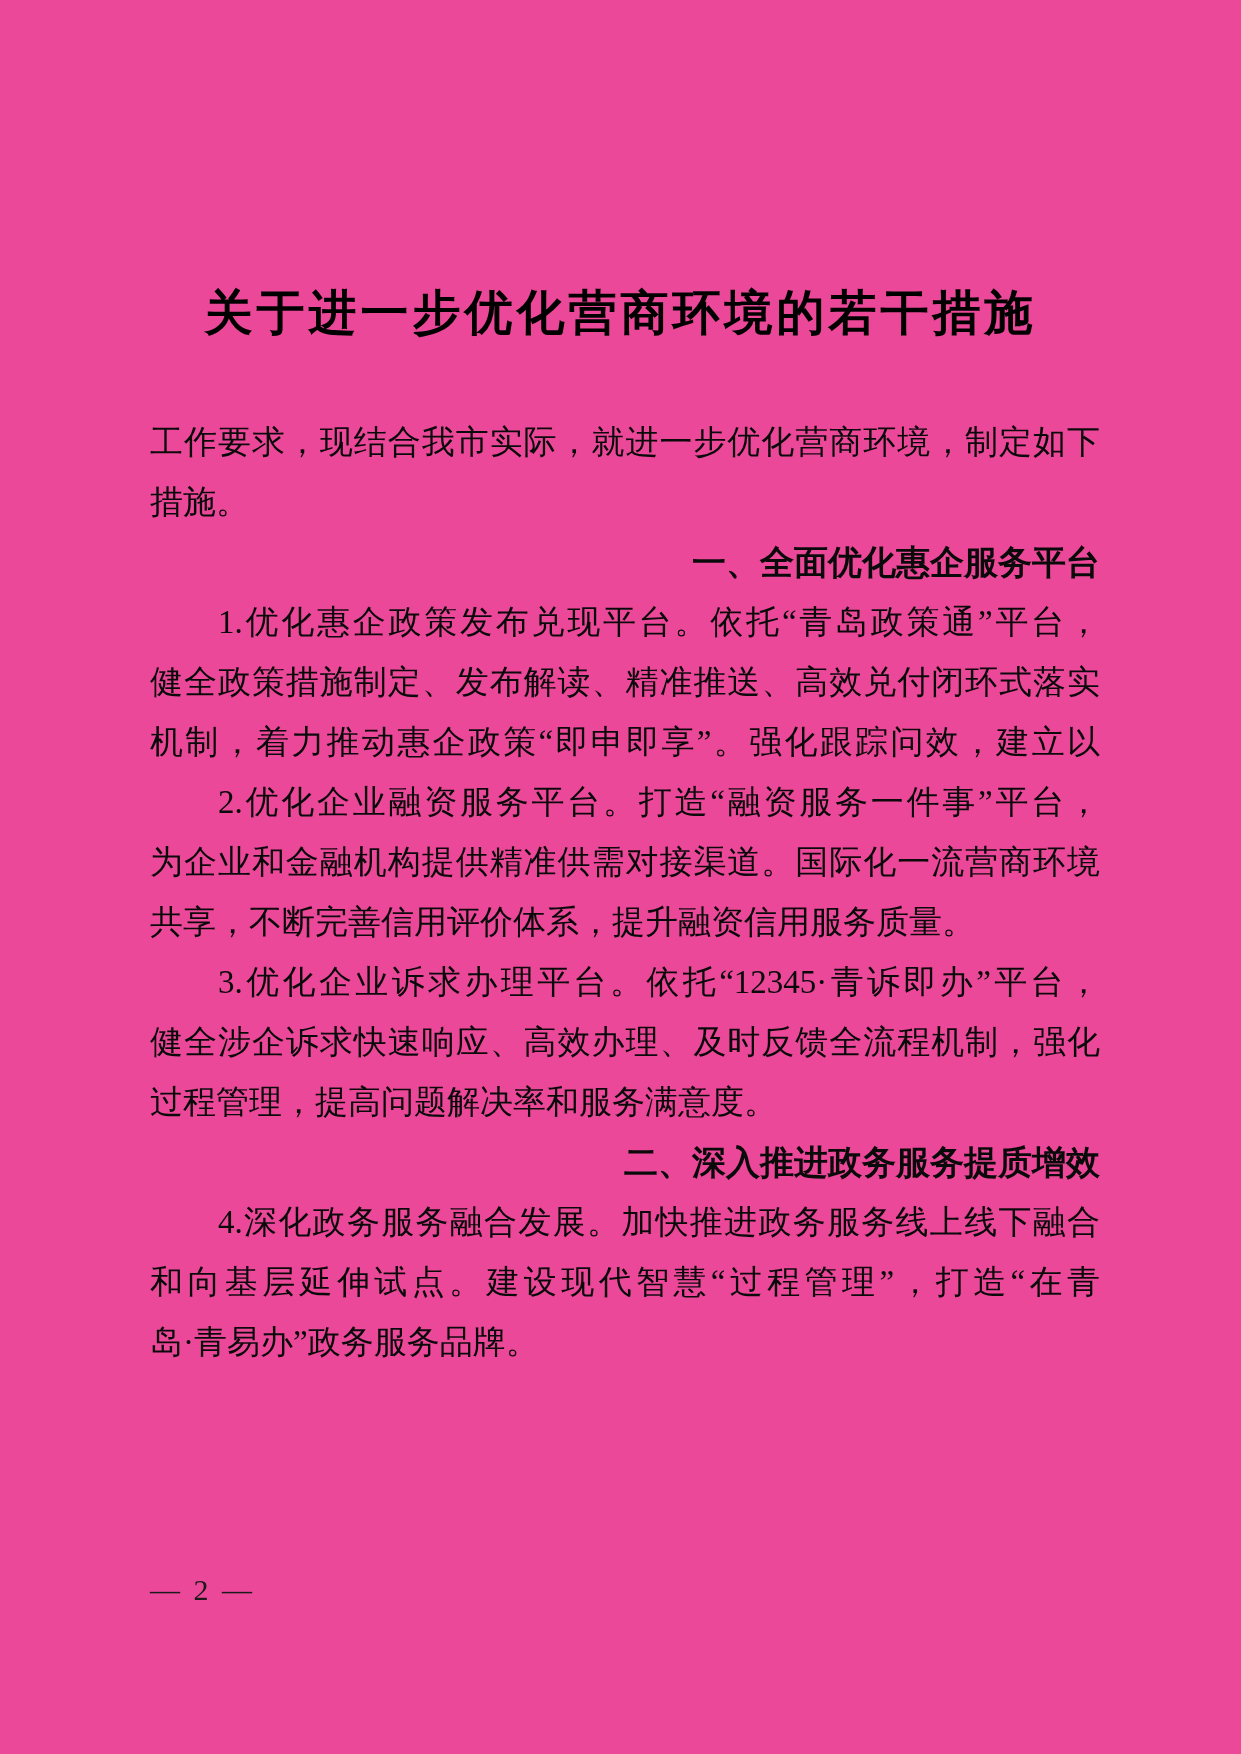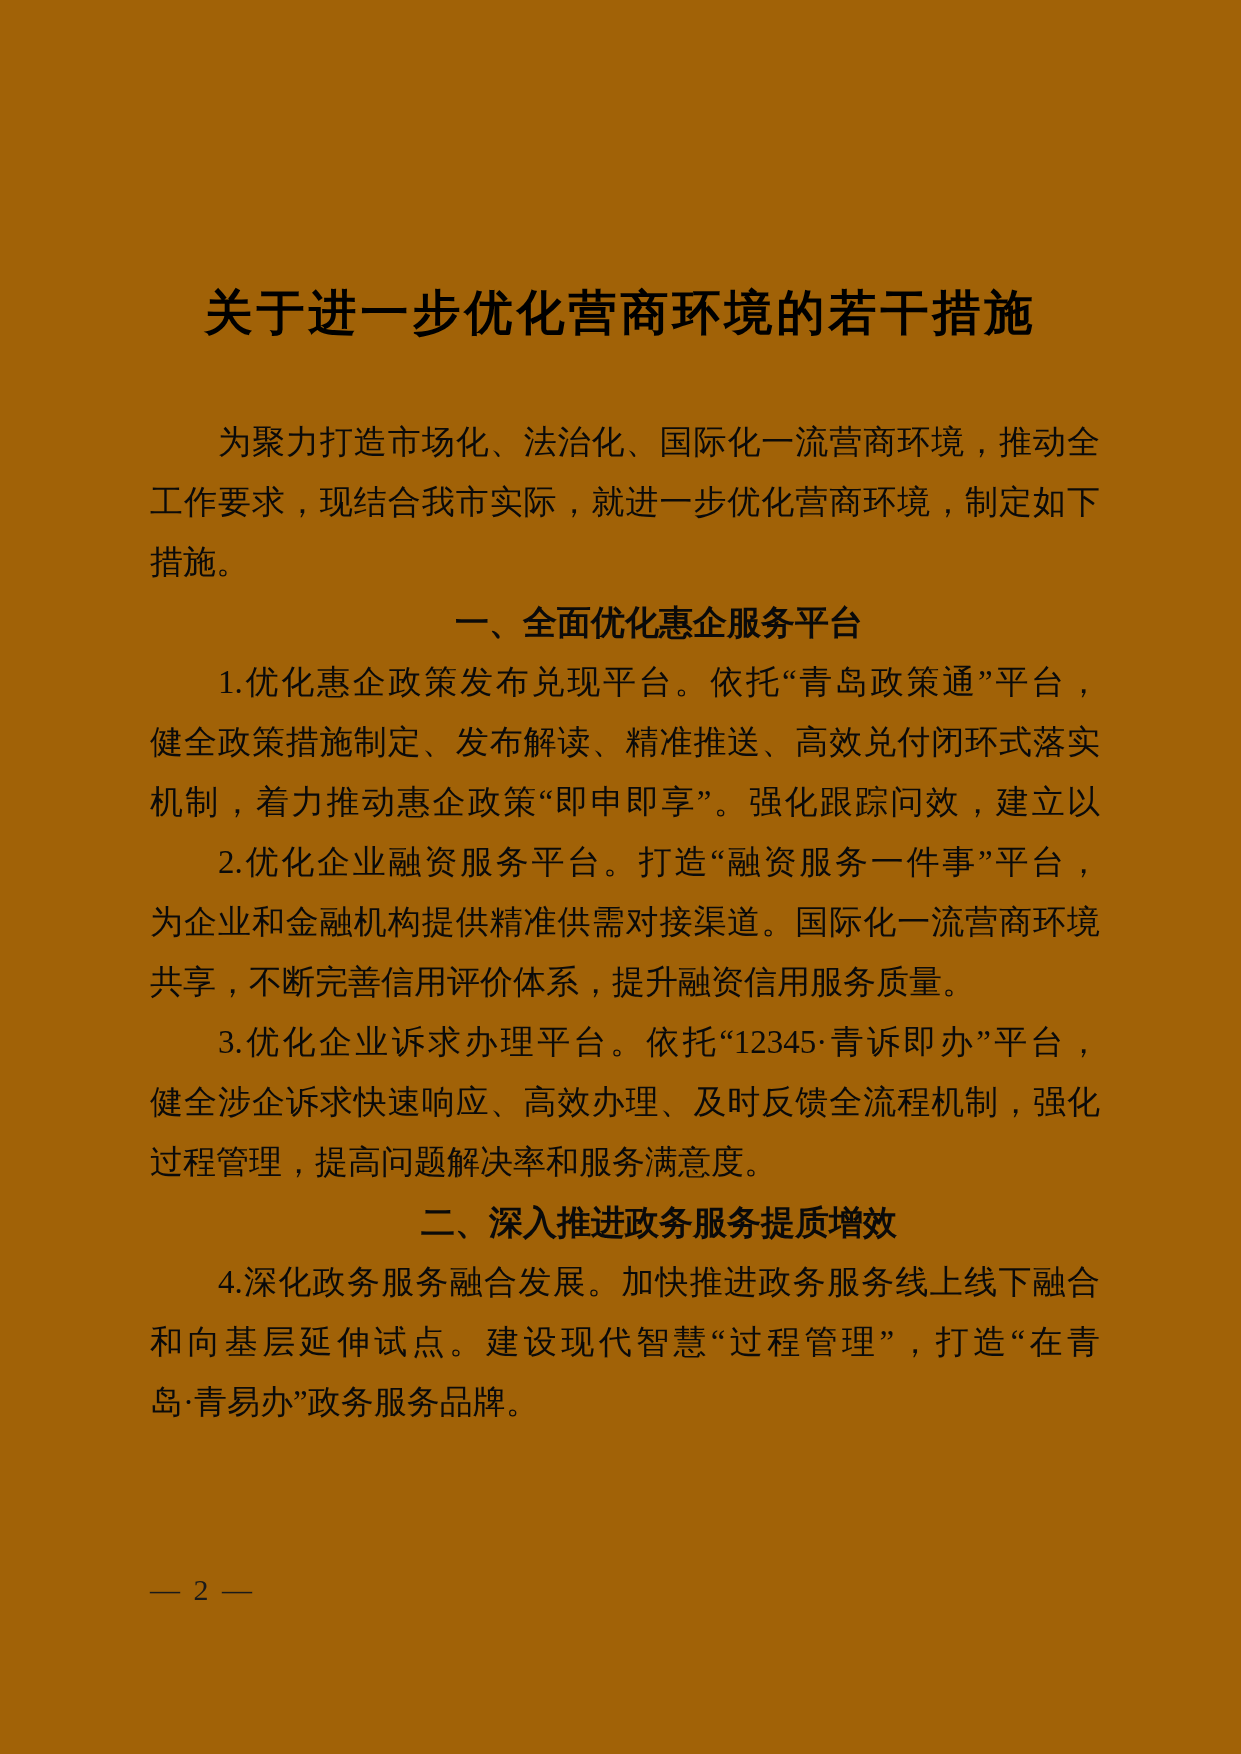--- a/index.html
+++ b/index.html
@@ -4,21 +4,21 @@
 <style>
   html, body {
     margin: 0;
     padding: 0;
     background: #ffffff;
   }
   .page {
     position: relative;
     width: 1241px;
     height: 1754px;
-    background: #a16207;
+    background: #ec4899;
     overflow: hidden;
     color: #000000;
   }
   .doc-title {
     position: absolute;
     top: 278px;
     left: 0;
     width: 100%;
     height: 70px;
     line-height: 70px;
@@ -50,21 +50,21 @@
     text-align: justify;
     text-align-last: justify;
   }
   .indent {
     padding-left: 68px;
   }
   .heading {
     font-family: "Liberation Sans", "DejaVu Sans", sans-serif;
     font-weight: 700;
     font-size: 34px;
-    text-align: center;
+    text-align: right;
     text-align-last: auto;
   }
   .page-footer {
     position: absolute;
     top: 1570px;
     left: 150px;
     height: 40px;
     line-height: 40px;
     font-family: "Liberation Serif", "DejaVu Serif", serif;
     font-size: 30px;
@@ -74,21 +74,20 @@
   }
 </style>
 </head>
 <body>
 
 <div class="page">
 
   <h1 class="doc-title">关于进一步优化营商环境的若干措施</h1>
 
   <div class="doc-body">
-    <div class="ln indent just">为聚力打造市场化、法治化、国际化一流营商环境，推动全</div>
     <div class="ln just">工作要求，现结合我市实际，就进一步优化营商环境，制定如下</div>
     <div class="ln">措施。</div>
     <div class="ln indent heading">一、全面优化惠企服务平台</div>
     <div class="ln indent just">1.优化惠企政策发布兑现平台。依托“青岛政策通”平台，</div>
     <div class="ln just">健全政策措施制定、发布解读、精准推送、高效兑付闭环式落实</div>
     <div class="ln just">机制，着力推动惠企政策“即申即享”。强化跟踪问效，建立以</div>
     <div class="ln indent just">2.优化企业融资服务平台。打造“融资服务一件事”平台，</div>
     <div class="ln just">为企业和金融机构提供精准供需对接渠道。国际化一流营商环境</div>
     <div class="ln">共享，不断完善信用评价体系，提升融资信用服务质量。</div>
     <div class="ln indent just">3.优化企业诉求办理平台。依托“12345·青诉即办”平台，</div>

